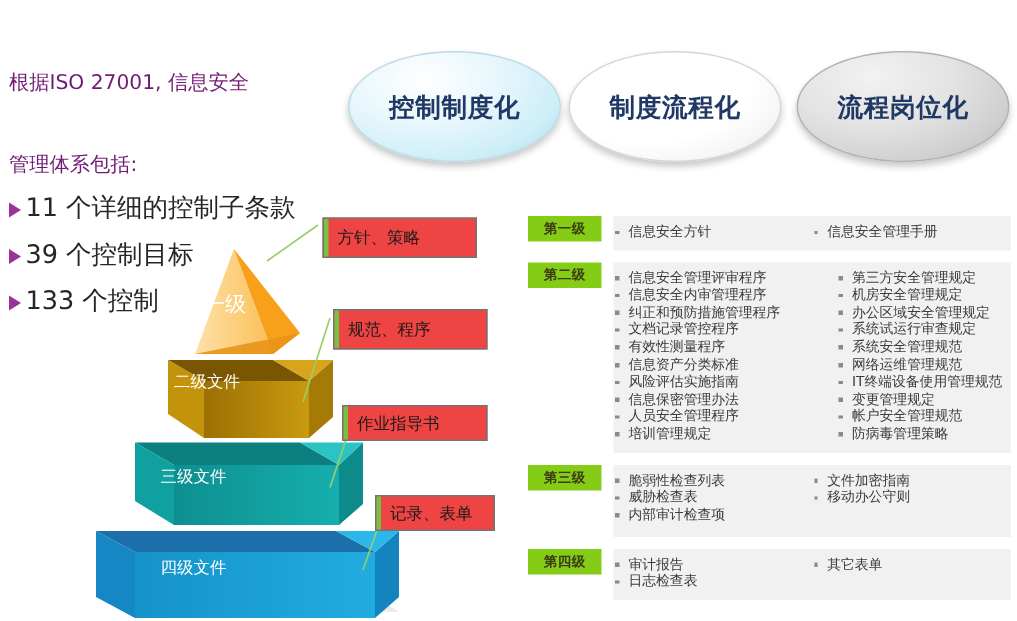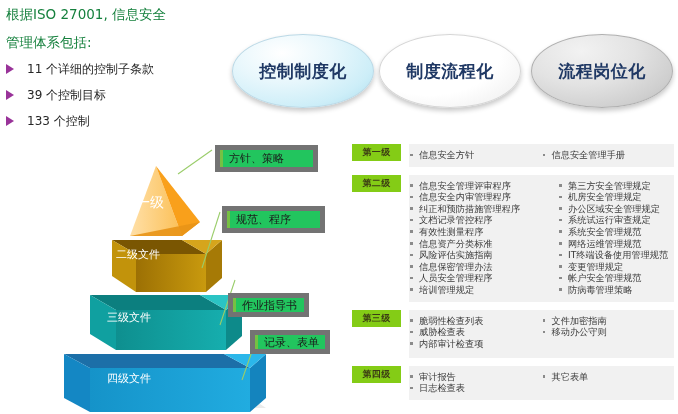--- a/index.html
+++ b/index.html
@@ -8,27 +8,27 @@
     width:678px;height:414px;
     background:#ffffff;
     font-family:"DejaVu Sans","Liberation Sans",sans-serif;
     overflow:hidden;position:relative;
   }
   #slide{position:absolute;left:0;top:0;width:678px;height:414px;}
 
   
   .intro{position:absolute;left:6px;top:8px;width:222px;}
   .intro-line{
-    font-size:13.5px;color:#15803d;line-height:1.0;
+    font-size:13.5px;color:#701a75;line-height:1.0;
+    margin-bottom:14px;white-space:nowrap;margin-top:41px;
+  }
+  .intro-bullet{
+    font-size:17px;color:#262626;line-height:1.0;
     margin-bottom:14px;white-space:nowrap;
-  }
-  .intro-bullet{
-    font-size:12px;color:#262626;line-height:1.0;
-    margin-bottom:14px;white-space:nowrap;
-    display:flex;align-items:center;gap:10px;
+    display:flex;align-items:center;gap:0;
   }
   .tri{
     width:0;height:0;display:inline-block;
     border-top:5px solid transparent;
     border-bottom:5px solid transparent;
     border-left:8px solid #993399;
     margin-right:3px;flex:0 0 auto;
   }
 
   
@@ -66,36 +66,36 @@
     white-space:nowrap;pointer-events:none;
   }
   #lbl1{left:76px;top:54px;font-size:14px;}
   #lbl2{left:56px;top:107px;}
   #lbl3{left:47px;top:170px;}
   #lbl4{left:47px;top:231px;}
 
   
   .callout{
     position:absolute;
-    background:#22c55e;
-    border:5px solid #737373;
+    background:#ef4444;
+    border:1px solid #737373;
     box-sizing:border-box;
     display:flex;align-items:center;
   }
   .callout .bar{
     width:3px;align-self:stretch;background:#76c043;
     margin-right:6px;flex:0 0 auto;
   }
   .callout .ctext{
     font-size:11px;color:#1a1a1a;white-space:nowrap;
     font-family:"DejaVu Sans","Liberation Sans",sans-serif;
   }
   #co1{left:215px;top:145px;width:103px;height:27px;}
   #co2{left:222px;top:206px;width:103px;height:27px;}
-  #co3{left:228px;top:270px;width:81px;height:24px;margin-top:23px;}
+  #co3{left:228px;top:270px;width:97px;height:24px;}
   #co4{left:250px;top:330px;width:80px;height:24px;}
   .leader{position:absolute;stroke:#9acd6a;stroke-width:1.1;fill:none;}
 
   
   #panels{position:absolute;left:352px;top:144px;width:322px;}
   .panel{position:relative;margin-bottom:8px;}
   .badge{
     position:absolute;left:0;top:0;width:49px;height:17px;
     background:#84cc16;color:#3b3b14;
     font-size:9px;font-weight:bold;

